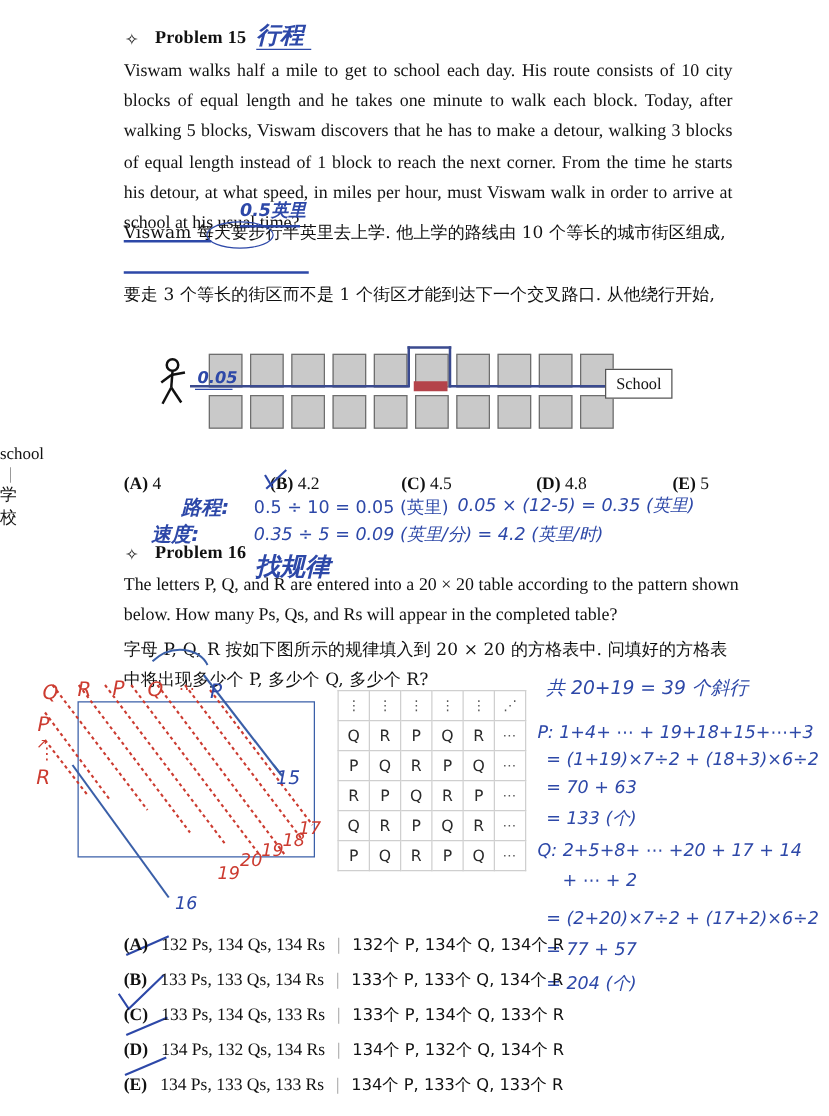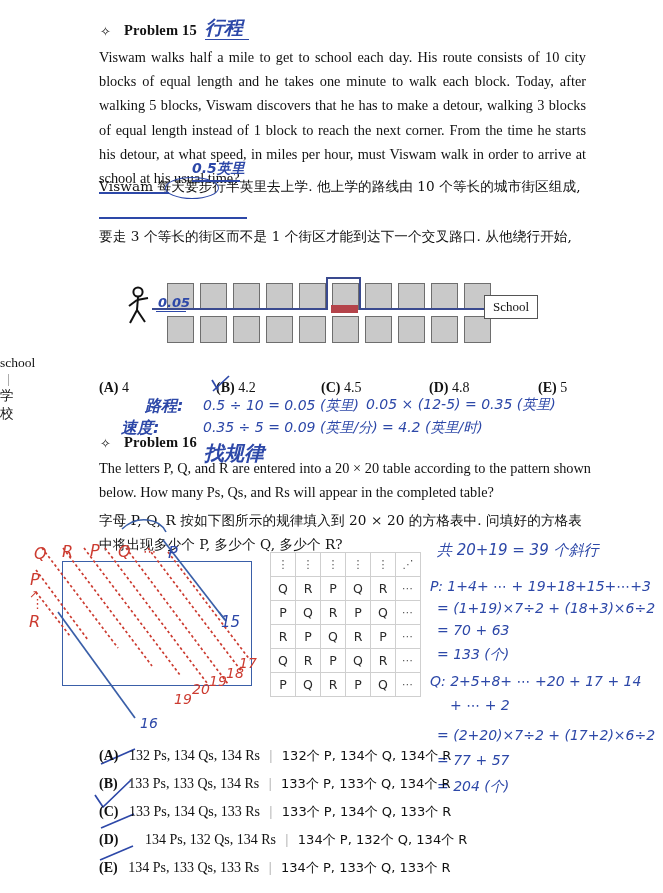--- a/index.html
+++ b/index.html
@@ -233,21 +233,21 @@
 
   <div class="inline-choices" style="left:99px; top:380px;">
     <span class="item" style="left:0px;"><b>(A)</b> <span>4</span></span>
     <span class="item" style="left:117px;"><b>(B)</b> <span>4.2</span></span>
     <span class="item" style="left:222px;"><b>(C)</b> <span>4.5</span></span>
     <span class="item" style="left:330px;"><b>(D)</b> <span>4.8</span></span>
     <span class="item" style="left:439px;"><b>(E)</b> <span>5</span></span>
   </div>
 
   <span class="hw hw-cn" style="left:121px; top:396px; font-size:16px; font-weight:bold; font-style:italic;margin-left:24px;">路程:</span>
-  <span class="hw" style="left:203px; top:397px; font-size:14px; font-style:italic;">0.5 ÷ 10 = 0.05 (英里)</span>
+  <span class="hw" style="left:203px; top:397px; font-size:14px; ">0.5 ÷ 10 = 0.05 (英里)</span>
   <span class="hw" style="left:366px; top:396px; font-size:14px; font-style:italic;">0.05 × (12-5) = 0.35 (英里)</span>
   <span class="hw hw-cn" style="left:121px; top:418px; font-size:16px; font-weight:bold; font-style:italic;">速度:</span>
   <span class="hw" style="left:203px; top:419px; font-size:14px; font-style:italic;">0.35 ÷ 5 = 0.09 (英里/分) = 4.2 (英里/时)</span>
 
   <span class="diamond" style="left:100px; top:436px;">✧</span>
   <span class="prob-head" style="left:124px; top:434px;">Problem 16</span>
   <span class="hw hw-cn" style="left:204px; top:440px; font-size:20px; font-weight:bold; font-style:italic;">找规律</span>
 
   <div class="para" style="left:99px; top:456px; width:492px;">The letters P, Q, and R are entered into a 20 × 20 table according to the pattern shown below. How many Ps, Qs, and Rs will appear in the completed table?</div>
 
@@ -390,21 +390,21 @@
       <span class="choice-cn">133个 P,  133个 Q,  134个 R</span>
     </div>
     <div class="choice-row" style="margin-bottom:10px;">
       <span class="choice-lbl">(C)</span>
       <span style="padding-left:7px;">133 Ps, 134 Qs, 133 Rs</span>
       <span class="choice-sep">|</span>
       <span class="choice-cn">133个 P,  134个 Q,  133个 R</span>
     </div>
     <div class="choice-row" style="margin-bottom:10px;">
       <span class="choice-lbl">(D)</span>
-      <span style="padding-left:7px;margin-left:16px;">134 Ps, 132 Qs, 134 Rs</span>
+      <span style="padding-left:7px;">134 Ps, 132 Qs, 134 Rs</span>
       <span class="choice-sep">|</span>
       <span class="choice-cn">134个 P,  132个 Q,  134个 R</span>
     </div>
     <div class="choice-row">
       <span class="choice-lbl">(E)</span>
       <span style="padding-left:7px;">134 Ps, 133 Qs, 133 Rs</span>
       <span class="choice-sep">|</span>
       <span class="choice-cn">134个 P,  133个 Q,  133个 R</span>
     </div>
   </div>

